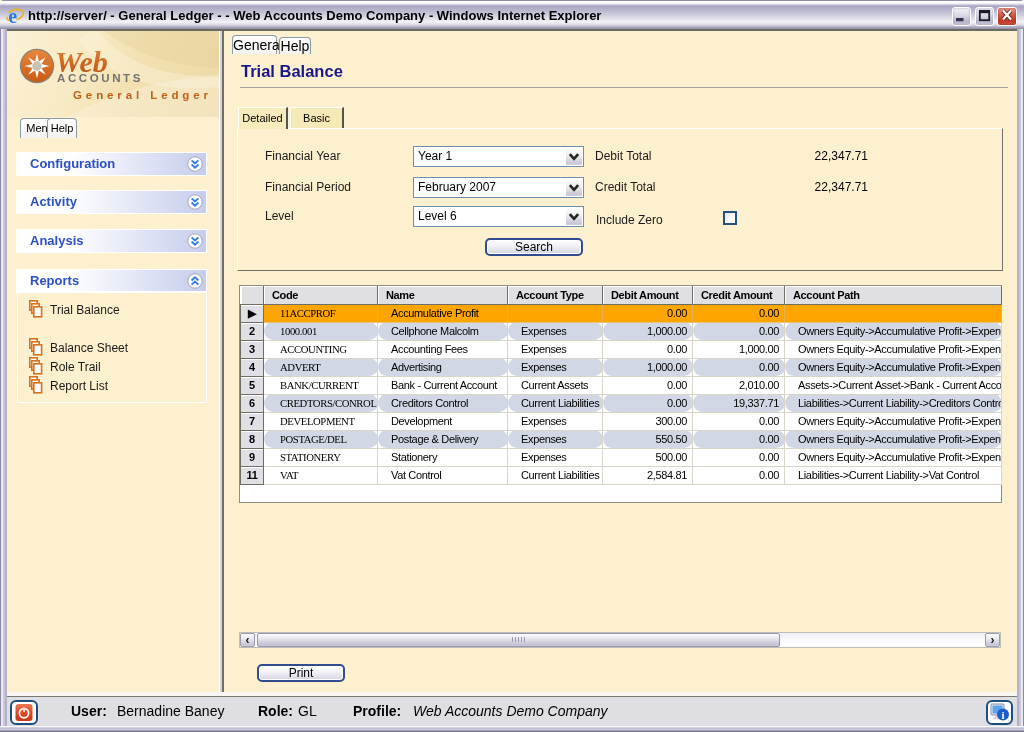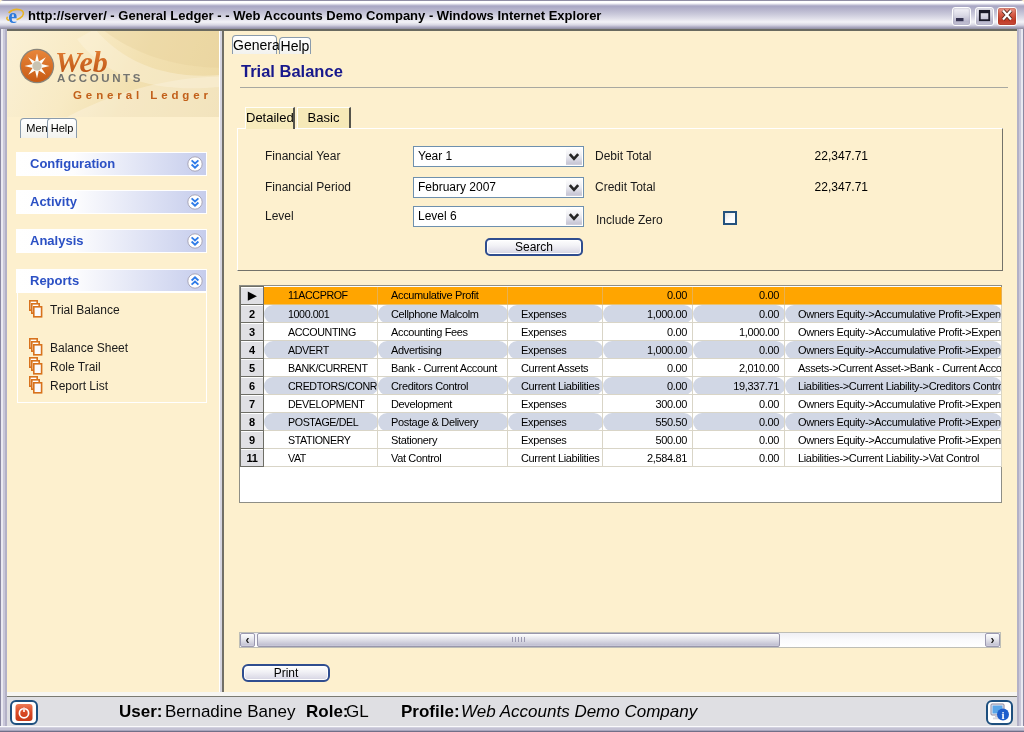--- a/index.html
+++ b/index.html
@@ -57,21 +57,21 @@
 
 
 #main { left:225px; top:29px; width:792px; height:663px; background:#FDF0CE; }
 
 .toptab { background:linear-gradient(to bottom,#FFFFFF,#F2F2EE); border:1px solid #8A9BAC; border-bottom:none;
   border-radius:4px 4px 0 0; font-size:14px; color:#000; text-align:center; }
 
 #heading { left:16px; top:33px; font-size:16.5px; font-weight:bold; color:#18188C; }
 #hrule { left:15px; top:58px; width:768px; height:1px; background:#A8A8A0; }
 
-.tab2 { top:78px; font-size:13px; color:#000; text-align:center; line-height:20px;margin-left:7px; }
+.tab2 { top:78px; font-size:11px; color:#000; text-align:center; line-height:20px; }
 #tab-detailed { left:13px; width:50px; height:22px; background:#F7EBBC;
   border-top:1px solid #FFFEF8; border-left:1px solid #FFFEF8; border-right:2px solid #55544C; z-index:3; }
 #tab-basic { left:65px; width:54px; height:21px; background:#F6E9B8;
   border-top:1px solid #FFFEF8; border-left:1px solid #FFFEF8; border-right:2px solid #55544C; }
 
 #formpanel { left:12px; top:99px; width:766px; height:143px;
   border-top:1px solid #FFFFFF; border-left:1px solid #FFFFFF;
   border-right:1px solid #73726A; border-bottom:1px solid #73726A; }
 
 .flabel { font-size:12px; color:#1A1A1A; height:21px; line-height:21px; white-space:nowrap; }
@@ -92,21 +92,21 @@
 #gridwrap { left:14px; top:256px; width:763px; height:218px; background:#FFFFFF; border:1px solid #8E8E86; }
 table { border-collapse:collapse; table-layout:fixed; width:761px; font-size:11px; letter-spacing:-0.35px; }
 th, td { overflow:hidden; white-space:nowrap; padding:0; height:18px; }
 th { background:#E0E0E4; color:#000; text-align:left; font-weight:bold;
   border-right:1px solid #6E6E66; border-bottom:1px solid #6E6E66; padding-left:8px;
   box-shadow:inset 1px 1px 0 #FFFFFF; }
 td { color:#000; border-right:1px solid #D9D5C7; border-bottom:1px solid #D9D5C7; }
 td.rn { background:#E0E0E4; text-align:center; font-weight:bold; border:1px solid #6E6E66;
   box-shadow:inset 0 1px 0 #FFFFFF; }
 td.tl { padding-left:13px; }
-td:nth-child(2) { padding-left:24px; font-size:10.7px; letter-spacing:-0.4px; }
+td:nth-child(2) { padding-left:16px; font-size:10.7px; letter-spacing:-0.4px;font-family:Liberation Serif, serif; }
 td.tr { padding-right:5px; text-align:right;margin-left:20px; }
 tr.even td.d { background:#D1D7E5;border-radius:9px; }
 tr.odd td.d { background:#FFFFFF; }
 tr.sel td.d { background:#FFA500; border-bottom:1px solid #E8C070; border-right:1px solid #E8B050; }
 
 
 #hscroll { left:14px; top:603px; width:762px; height:16px;
   background:linear-gradient(to bottom,#EFEFF4 0%,#FAFAFC 50%,#FFFFFF 100%); border:1px solid #BEBEB6; }
 .sbtn { position:absolute; top:0px; width:15px; height:14px;
   background:linear-gradient(to bottom,#FDFDFE 0%,#E9E9EF 40%,#C6C5D5 90%,#D6D5E1 100%);
@@ -114,21 +114,21 @@
 #sthumb { position:absolute; left:17px; top:0px; width:523px; height:14px;
   background:linear-gradient(to bottom,#FFFFFF 0%,#E2E2EA 45%,#C2C1D2 90%,#CDCCDB 100%);
   border:1px solid #9896AC; border-radius:2px; }
 #sthumb:after { content:""; position:absolute; left:50%; margin-left:-7px; top:3px; width:14px; height:5px;
   background:repeating-linear-gradient(to right,#9B99B1 0 1px,transparent 1px 3px); }
 
 
 #statusband { left:7px; top:692px; width:1010px; height:5px;
   background:linear-gradient(to bottom,#F7F6F2 0 4px,#7A7A72 4px 5px); }
 #statusbar { left:7px; top:697px; width:1010px; height:29px; background:#DFDFE3; }
-.stext { top:0; height:29px; line-height:29px; font-size:17px; color:#000;margin-left:48px; }
+.stext { top:0; height:29px; line-height:29px; font-size:14px; color:#000; }
 .sbold { font-weight:bold; }
 .iconbtn { background:#FFFFFF; border:2px solid #1D4F7E; border-radius:6px; }
 </style>
 </head>
 <body>
 <div class="abs" id="titlebar"></div>
 <svg class="abs" style="left:6px; top:7px;" width="19" height="19" viewBox="0 0 18 18">
   <text x="2.2" y="15" font-family="Liberation Serif, serif" font-weight="bold" font-size="19" fill="#2D7BDC">e</text>
   <path d="M3.2 12.8 C 0.8 12.2 0.2 10.8 1.6 9.4" fill="none" stroke="#E8B326" stroke-width="1.5"></path>
   <path d="M2.5 5.6 C 5.0 3.2 9.5 1.8 13 2.6 C 16.5 3.4 17.6 6.2 15.4 8.8 C 14.2 10.2 12.2 11.4 10 12.1" fill="none" stroke="#E8B326" stroke-width="1.5"></path>
@@ -284,20 +284,29 @@
   <colgroup>
           <col style="width:23px">
           <col style="width:114px">
           <col style="width:130px">
           <col style="width:95px">
           <col style="width:90px">
           <col style="width:92px">
           <col style="width:217px">
         </colgroup>
   <tbody>
+          <tr>
+            <th class="rn"></th>
+            <th>Code</th>
+            <th>Name</th>
+            <th>Account Type</th>
+            <th>Debit Amount</th>
+            <th>Credit Amount</th>
+            <th>Account Path</th>
+          </tr>
   <tr class="sel">
             <td class="rn">▶</td>
             <td class="d tl">11ACCPROF</td>
             <td class="d tl">Accumulative Profit</td>
             <td class="d tl"></td>
             <td class="d tr">0.00</td>
             <td class="d tr">0.00</td>
             <td class="d tl"></td>
           </tr>
   <tr class="even">
@@ -383,21 +392,21 @@
           </tr>
   </tbody>
       </table>
   </div>
 
   <div class="abs" id="hscroll">
     <div class="sbtn" style="left:0px;">‹</div>
     <div id="sthumb"></div>
     <div class="sbtn" style="right:0px;">›</div>
   </div>
-  <div class="abs xpbtn" style="left:17px; top:635px; width:88px; height:18px; line-height:14px;border-radius:6px;">Print</div>
+  <div class="abs xpbtn" style="left:32px; top:635px; width:88px; height:18px; line-height:14px;">Print</div>
 </div>
 
 <div class="abs" id="statusband"></div>
 <div class="abs" id="statusbar">
   <div class="abs iconbtn" style="left:3px; top:3px; width:28px; height:25px;">
     <svg width="24" height="21" viewBox="0 0 24 21">
       <defs>
           <linearGradient id="rg" x1="0" y1="0" x2="0" y2="1">
             <stop offset="0" stop-color="#EE7A55"></stop>
             <stop offset="0.5" stop-color="#D94A26"></stop>

